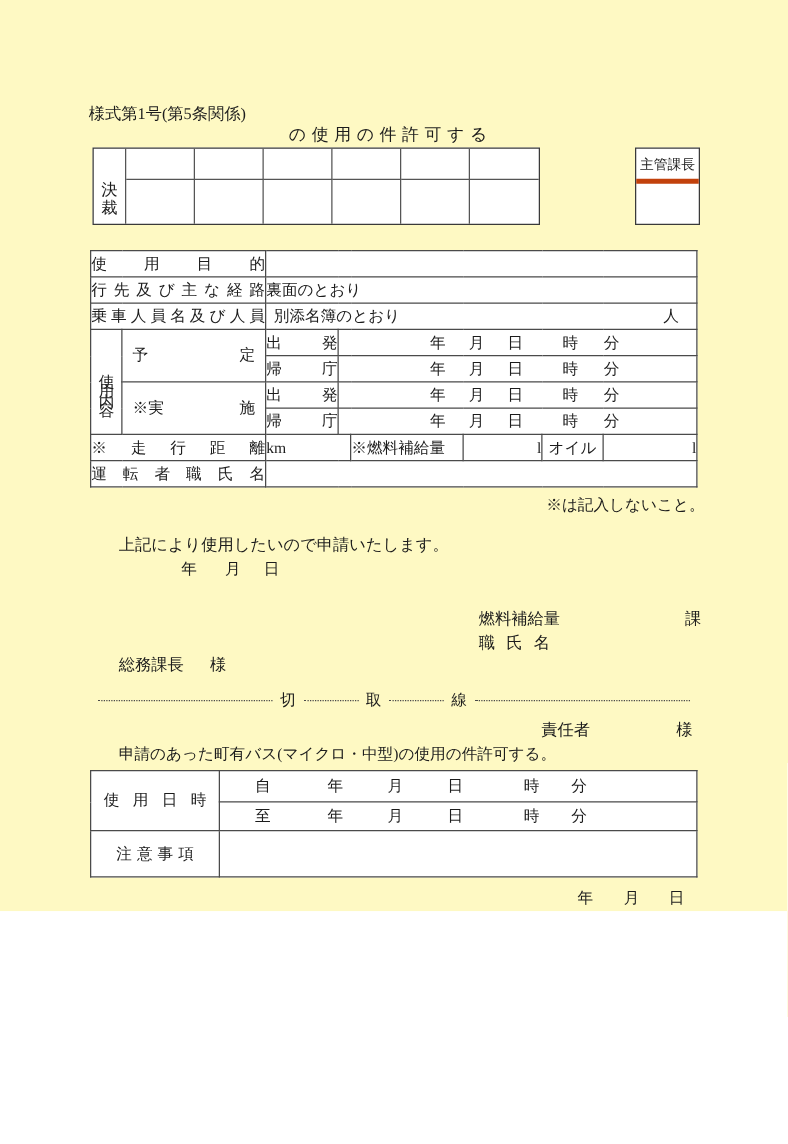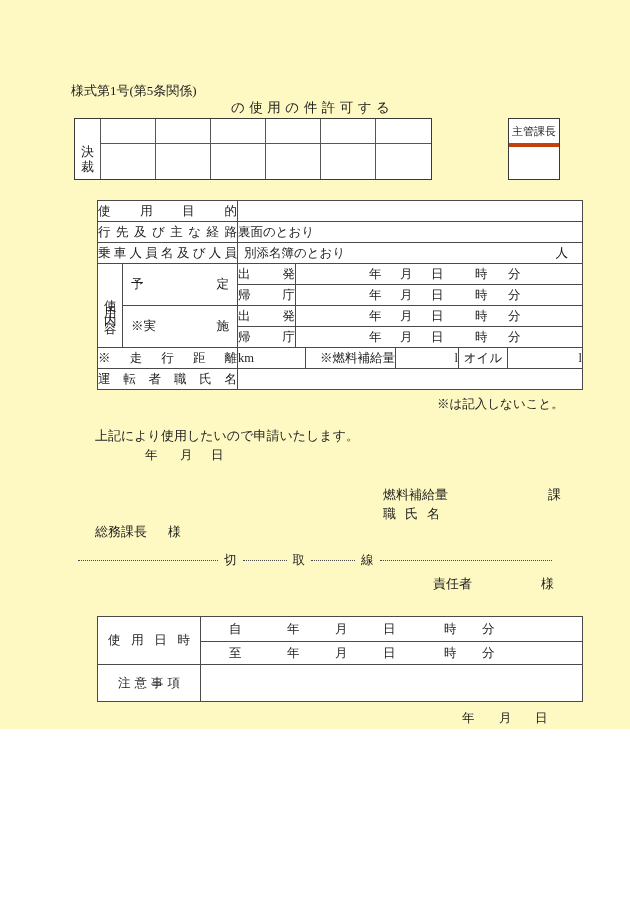--- a/index.html
+++ b/index.html
@@ -30,37 +30,37 @@
 
   
   .supervisor { left:508px; top:118px; width:52px; height:62px;
     border:1.5px solid #3a3a3a; box-sizing:border-box; background:#fff; }
   .sup-head { height:24px; border-bottom:4px solid #c2410c;
     display:flex; align-items:center; justify-content:center;
     font-size:11px; white-space:nowrap; }
 
   
   table.form { border-collapse:collapse; table-layout:fixed; background:#fff;
-    border:1.5px solid #3a3a3a;margin-left:25px; }
+    border:1.5px solid #3a3a3a; }
   table.form td { border:1px solid #4a4a4a; padding:0; font-size:12.5px;
     vertical-align:middle; box-sizing:border-box; overflow:hidden; white-space:nowrap; }
 
   .main-table { left:72px; top:200px; width:485px; }
   .main-table tr { height:21px; }
   .bottom-table { left:72px; top:616px; width:485px; }
 
   .jlabel { text-align:justify; text-align-last:justify; padding:0 8px; }
   .vcell  { text-align:center; }
   .vcell span { writing-mode:vertical-rl; text-orientation:upright;
     letter-spacing:7px; line-height:1; }
   .split  { display:flex; justify-content:space-between; align-items:center; padding:0 8px; }
   .between{ display:flex; justify-content:space-between; align-items:flex-end; padding:0 14px 0 6px; }
   .val-left  { padding-left:6px; }
   .val-right { text-align:left; padding-right:7px; }
-  .fuel-label{ padding-left:3px; font-size:12px;text-align:right; }
+  .fuel-label{ padding-left:3px; font-size:12px; }
   .unit-right{ text-align:right; padding-right:9px; }
   .unit-right2{ text-align:right; padding-right:12px; }
   .center { text-align:center; }
 
   .daterow { position:relative; height:19px; }
   .daterow span { position:absolute; top:1px; }
   .dr-y { left:73px; }  .dr-mo { left:104px; } .dr-d { left:135px; }
   .dr-h { left:179px; } .dr-mi { left:212px; }
 
   .b-daterow { position:relative; height:19px; }
@@ -256,20 +256,21 @@
     <span>取</span>
     <span class="dots d3"></span>
     <span>線</span>
     <span class="dots d4"></span>
   </div>
 
   <div class="abs" id="perm-resp">
     <span>責任者</span>
     <span>様</span>
   </div>
+  <div class="abs" id="perm-sentence">申請のあった町有バス(マイクロ・中型)の使用の件許可する。</div>
 
   <table class="abs form bottom-table">
     <colgroup>
         <col style="width:103px">
         <col style="width:382px">
       </colgroup>
     <tbody>
         <tr style="height:25px">
       <td rowspan="2" class="jlabel" style="padding:0 10px">使用日時</td>
       <td>

